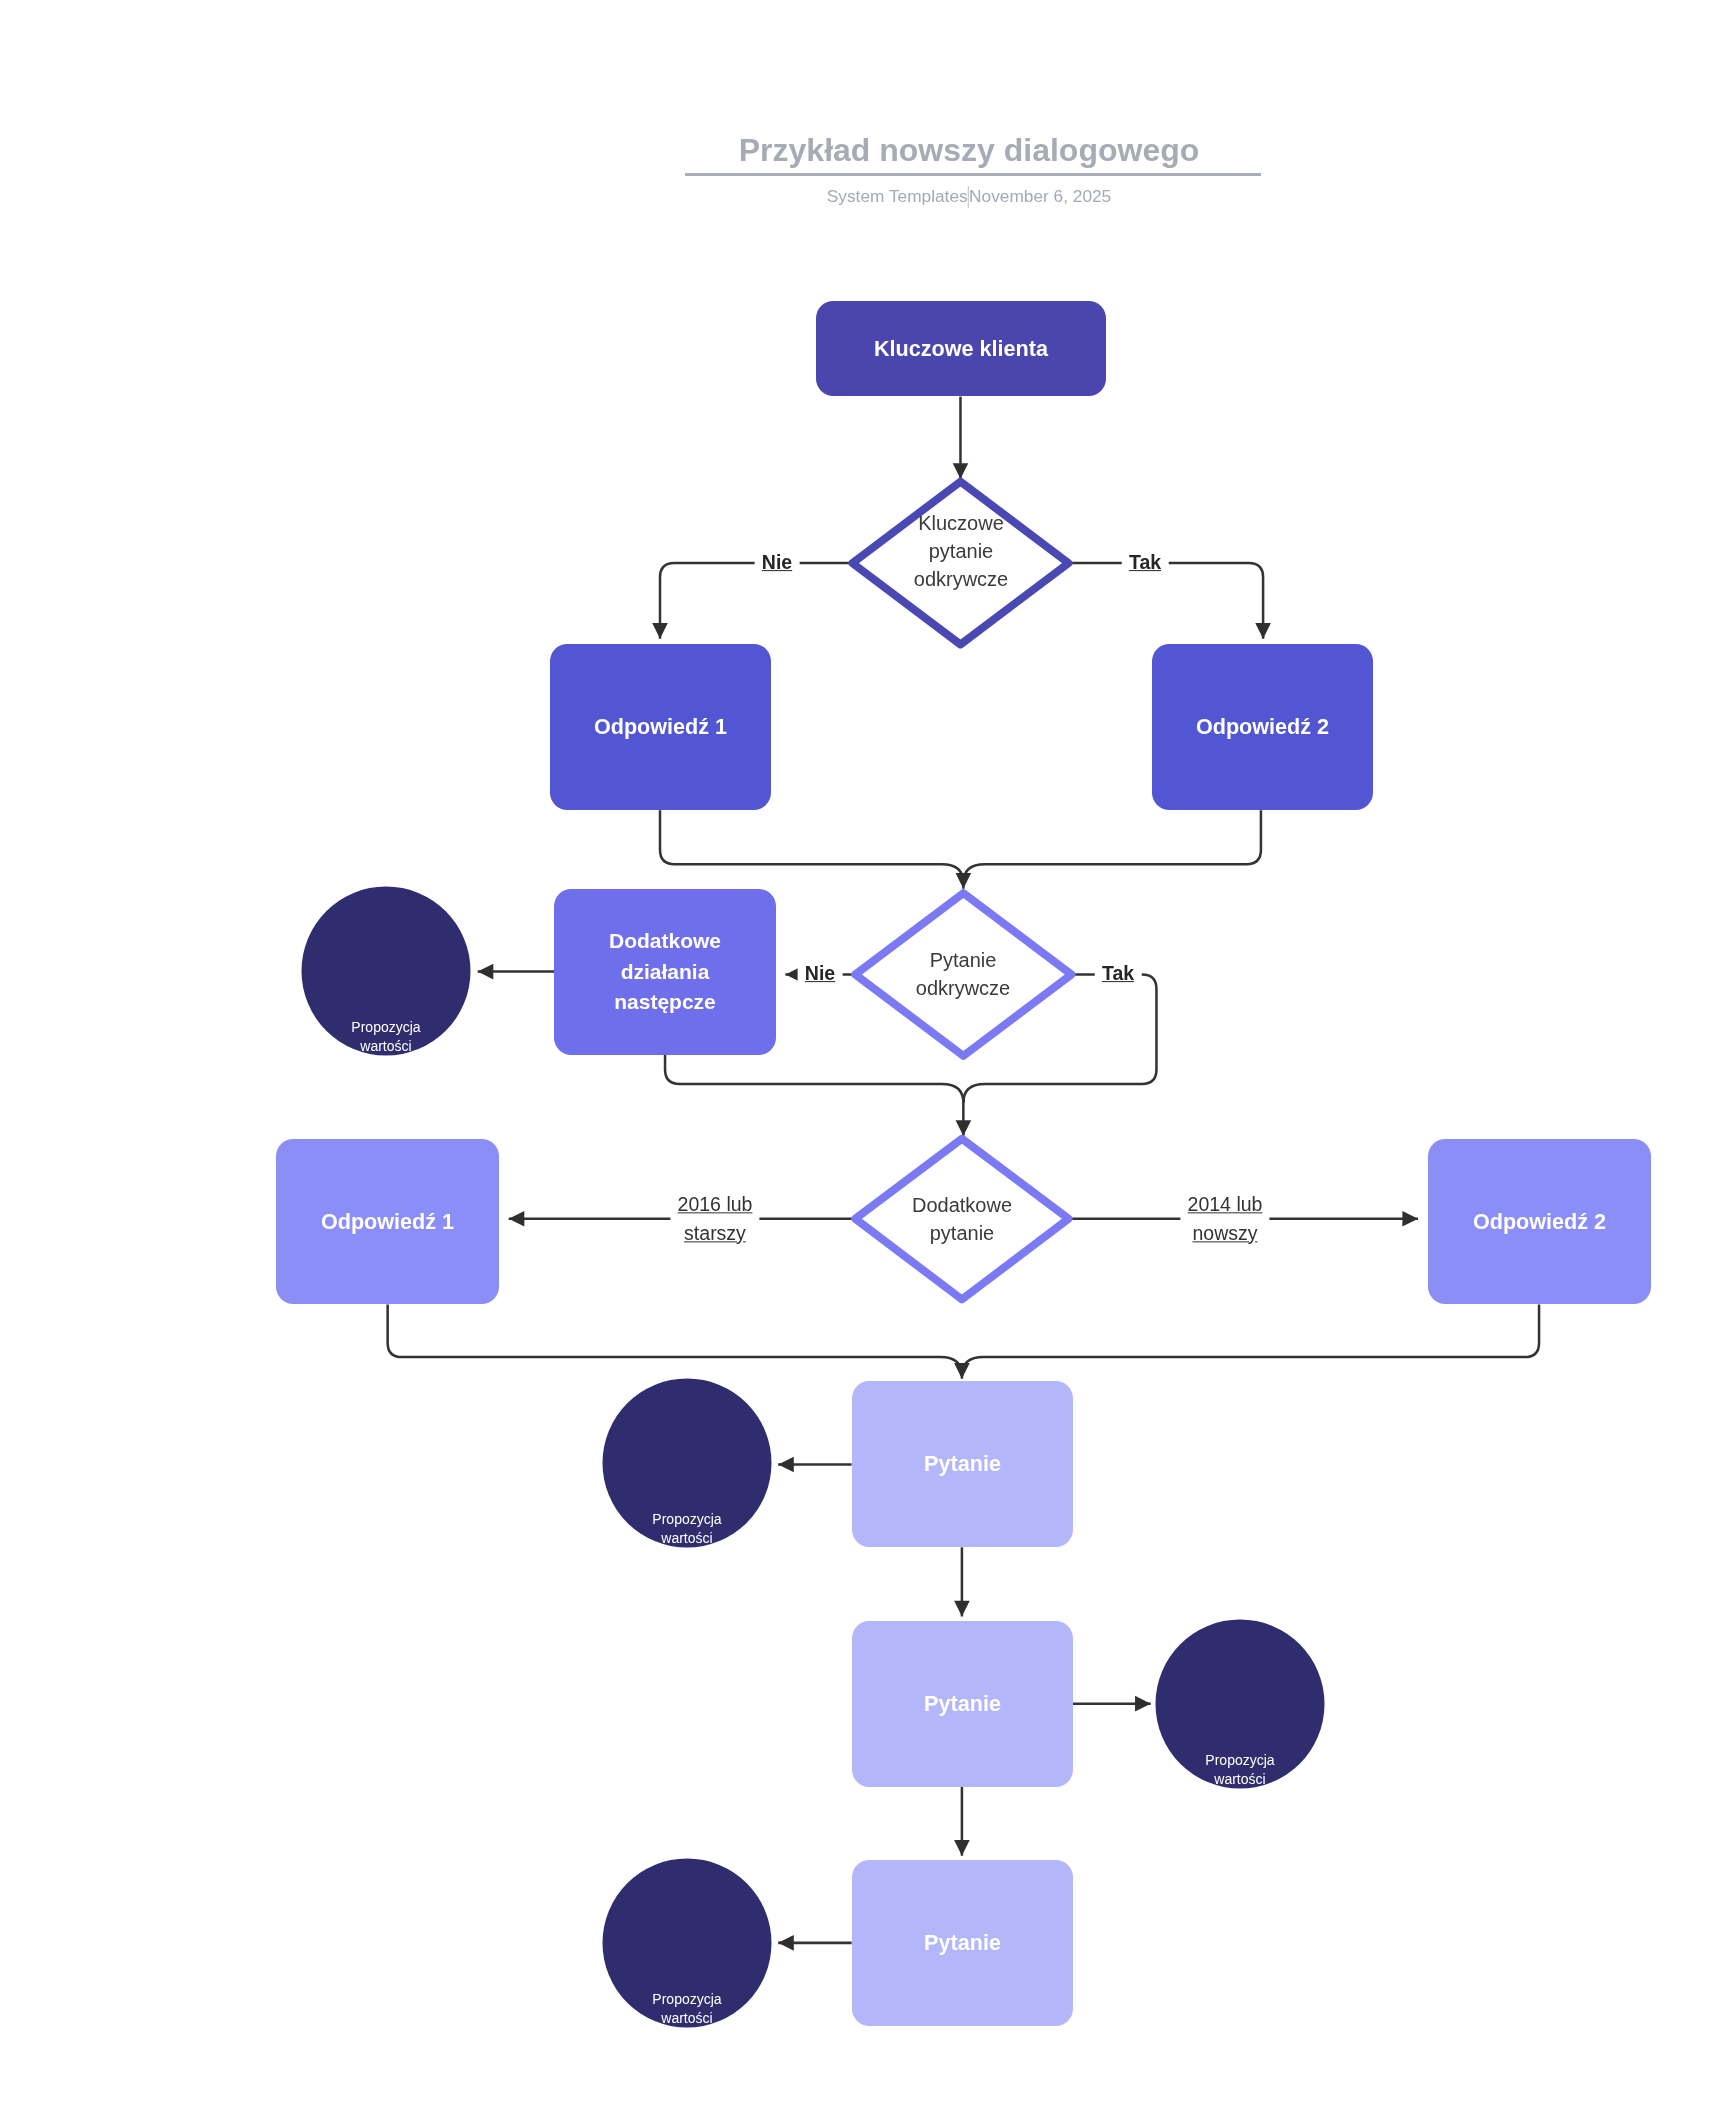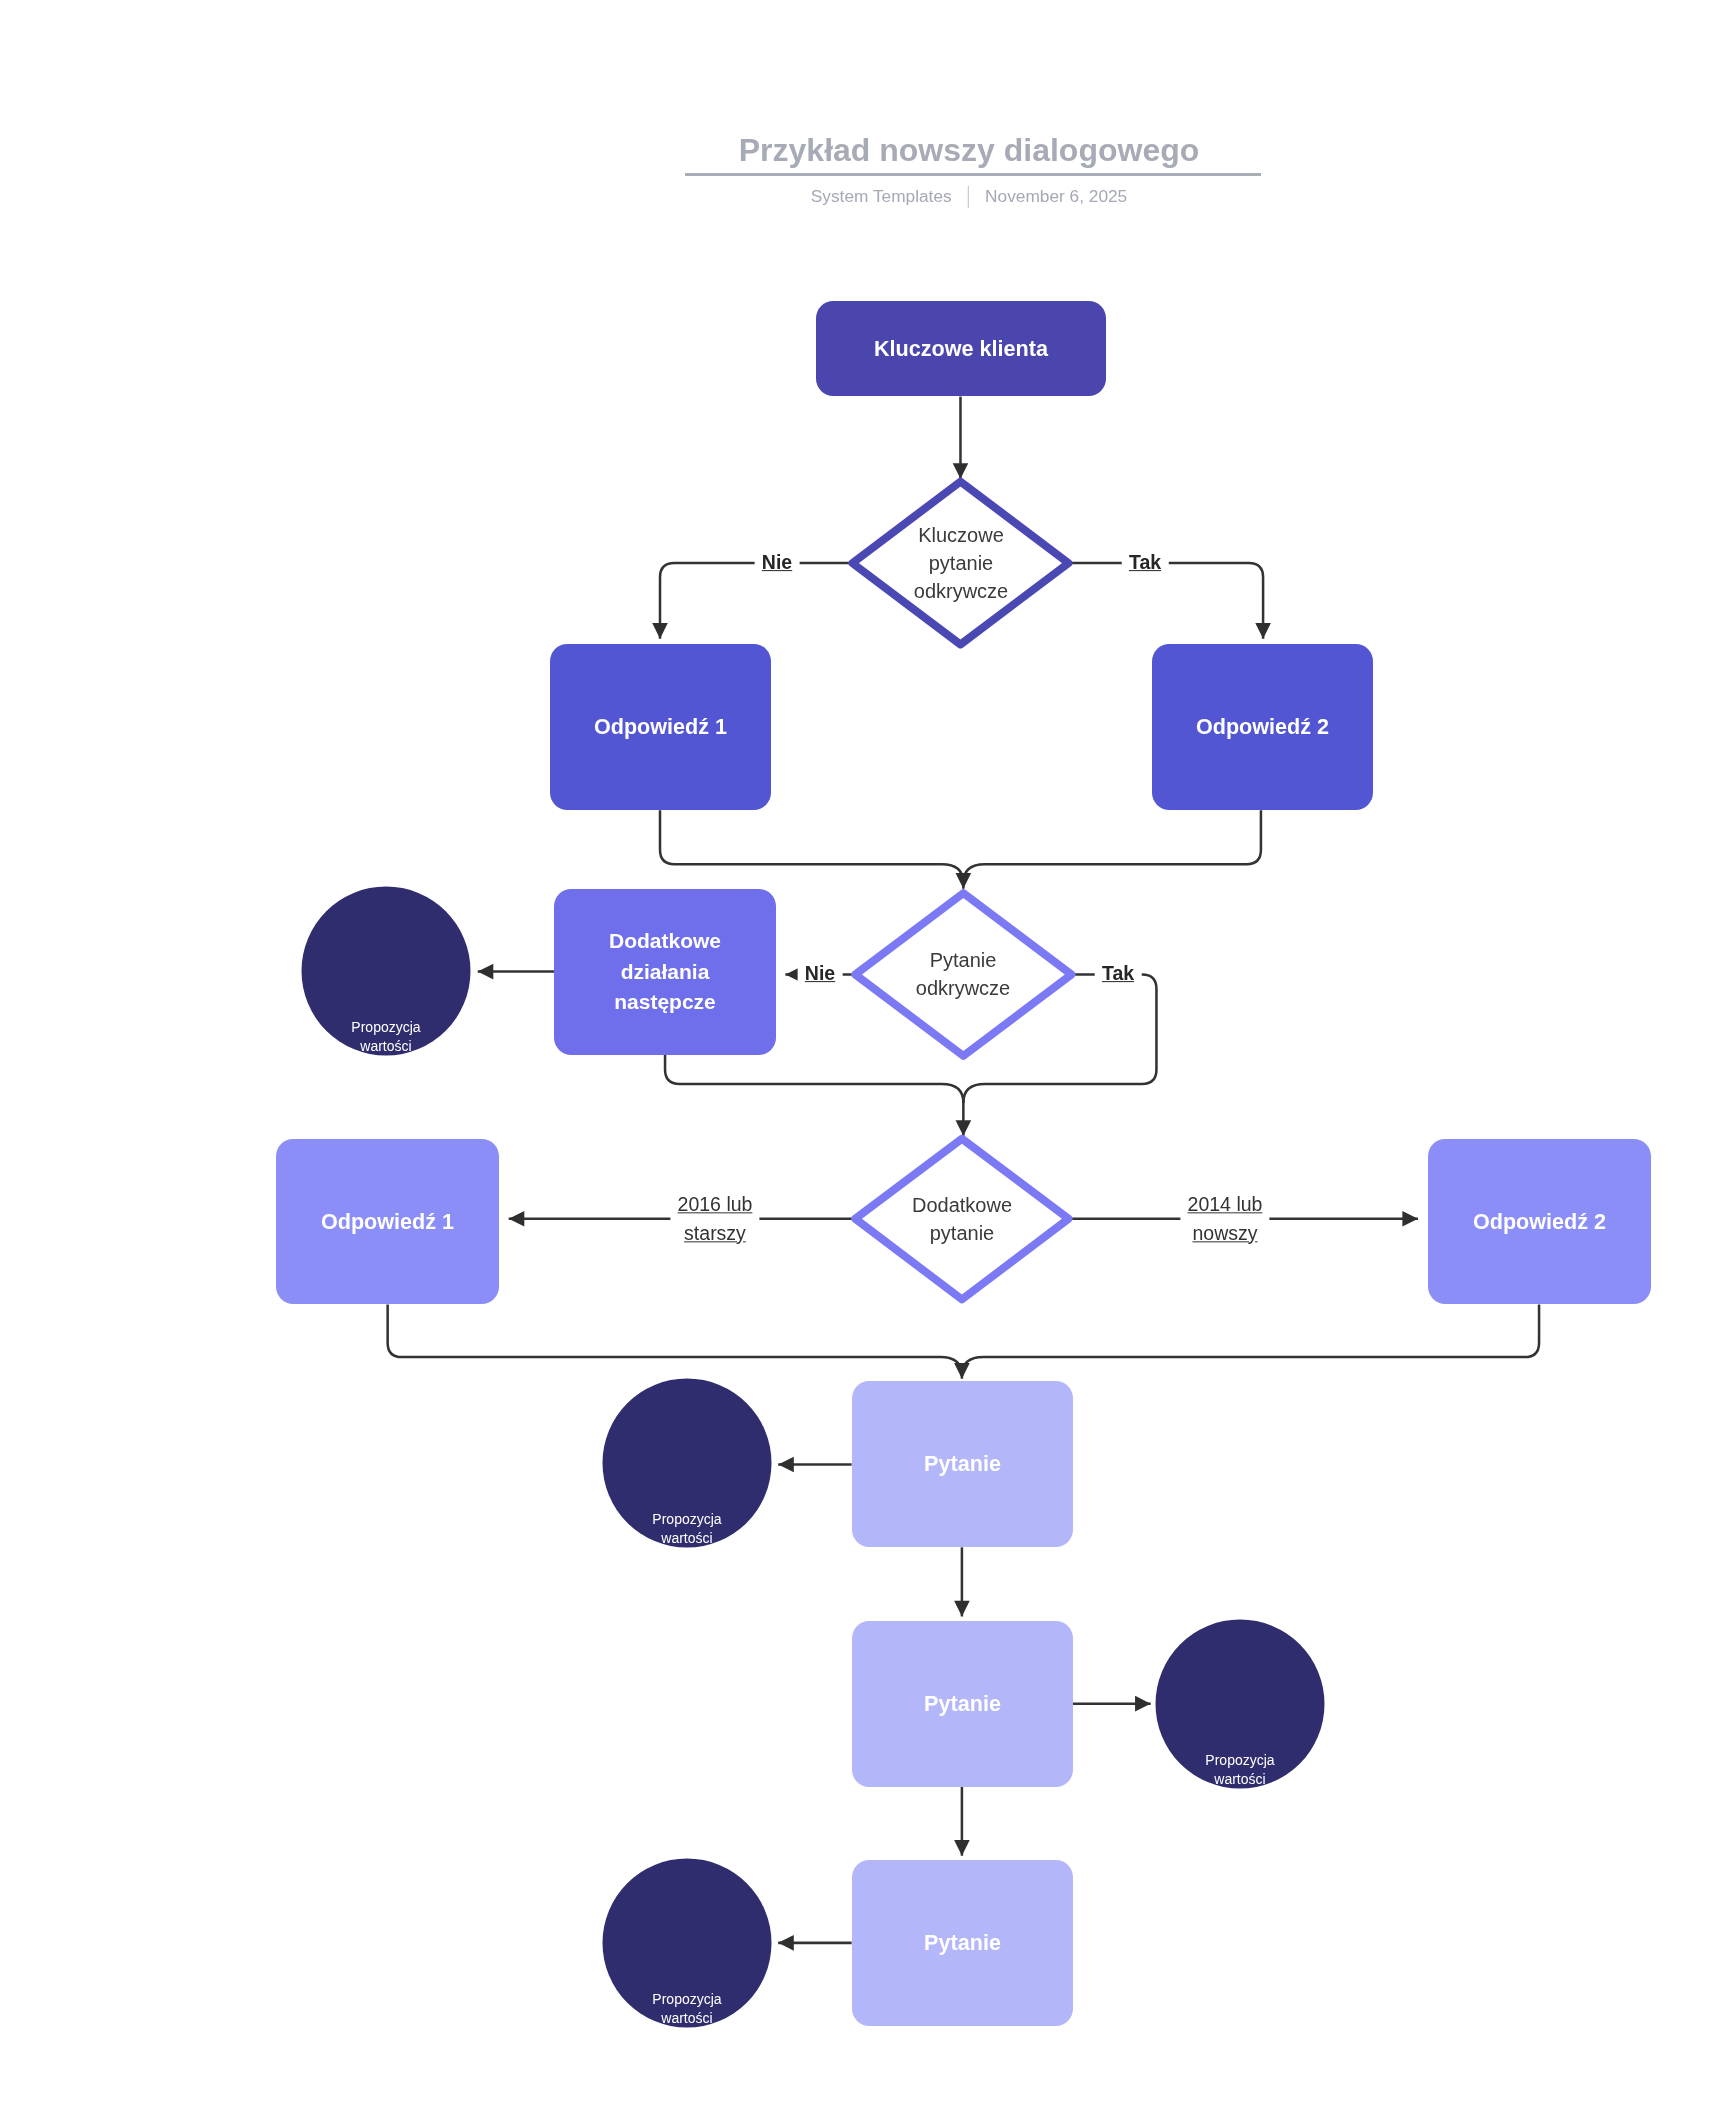--- a/index.html
+++ b/index.html
@@ -12,21 +12,21 @@
   }
   .abs{position:absolute;}
   
   .title{
     left:969px;top:132px;transform:translateX(-50%);
     font-size:32px;font-weight:bold;color:#a6abb6;white-space:nowrap;
   }
   .title-underline{left:685px;top:173px;width:576px;height:2.9px;background:#a9aeb9;}
   .subtitle{
     left:969px;top:186px;transform:translateX(-50%);
-    display:flex;align-items:center;gap:16px;
+    display:flex;align-items:center;gap:0;
     font-size:17.3px;color:#a3a9b5;white-space:nowrap;
   }
   .subtitle .sep{width:1.4px;height:21.6px;background:#b9bec9;}
   
   svg.wires{left:0;top:0;z-index:1;}
   
   .node{
     z-index:2;border-radius:17.3px;
     display:flex;align-items:center;justify-content:center;
     color:#ffffff;font-size:21.6px;text-align:center;line-height:1.45;font-weight:bold;
@@ -49,21 +49,21 @@
   }
   .c1{left:386px;top:971px;}
   .c2{left:687px;top:1463px;}
   .c3{left:1240px;top:1704px;}
   .c4{left:687px;top:1943px;}
   
   .dtext{
     z-index:2;transform:translate(-50%,-50%);
     color:#3b3b3b;font-size:20px;text-align:center;line-height:1.4;white-space:pre-line;
   }
-  .d1t{left:961px;top:563px;}
+  .d1t{left:961px;top:551px;}
   .d2t{left:963px;top:974px;}
   .d3t{left:962px;top:1219px;}
   
   .elabel{
     z-index:3;transform:translate(-50%,-50%);
     background:#ffffff;padding:1.4px 7.2px;
     color:#262626;font-size:19.5px;font-weight:bold;white-space:pre-line;text-align:center;text-decoration:underline;
   }
   .elabel.soft{font-weight:normal;color:#333333;line-height:1.45;}
   .nie1{left:777px;top:563px;}

